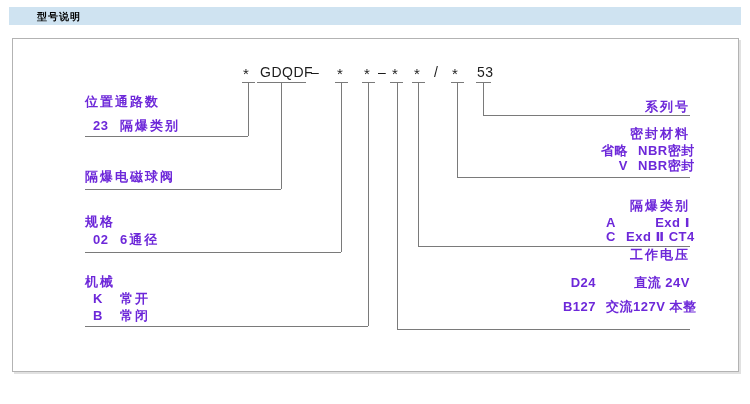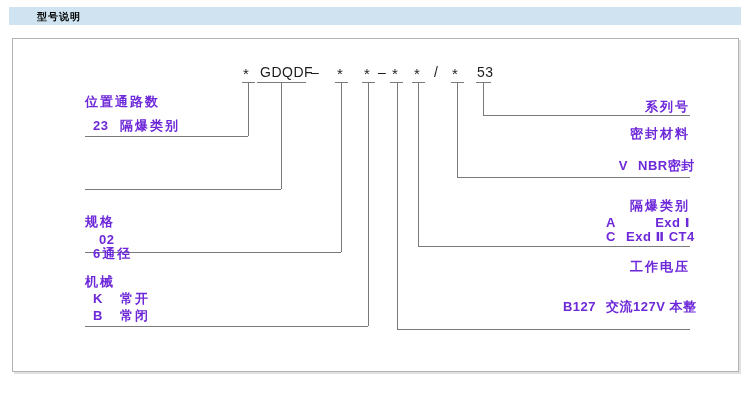--- a/index.html
+++ b/index.html
@@ -76,54 +76,63 @@
   <div class="ln" style="left:457px;top:177px;width:233px;height:1px;"></div>
   <div class="ln" style="left:418px;top:246px;width:272px;height:1px;"></div>
   <div class="ln" style="left:397px;top:329px;width:293px;height:1px;"></div>
 
   <span class="t cjk" style="left:85px;top:95px;">位置通路数</span>
   <div class="lrow t" style="left:85px;top:119px;">
     <span class="code">23</span>
     <span class="cjk">隔爆类别</span>
   </div>
 
+  <span class="t cjk" style="left:85px;top:170px;">隔爆电磁球阀</span>
 
   <span class="t cjk" style="left:85px;top:215px;">规格</span>
-  <div class="lrow t" style="left:85px;top:233px;flex-direction:column;">
+  <div class="lrow t" style="left:85px;top:233px;">
     <span class="code">02</span>
     <span class="cjk">6通径</span>
   </div>
 
   <span class="t cjk" style="left:85px;top:275px;">机械</span>
   <div class="lrow t" style="left:85px;top:292px;">
     <span class="code">K</span>
     <span class="cjk">常开</span>
   </div>
   <div class="lrow t" style="left:85px;top:309px;">
     <span class="code">B</span>
     <span class="cjk">常闭</span>
   </div>
 
   <span class="t cjk rtitle" style="top:100px;">系列号</span>
 
   <span class="t cjk rtitle" style="top:127px;">密封材料</span>
+  <div class="rrow t w52" style="top:144px;">
+    <span class="code">省略</span>
+    <span class="desc">NBR密封</span>
+  </div>
   <div class="rrow t w52" style="top:159px;">
     <span class="code">V</span>
     <span class="desc">NBR密封</span>
   </div>
 
   <span class="t cjk rtitle" style="top:199px;">隔爆类别</span>
   <div class="rrow t w64" style="top:216px;">
     <span class="code">A</span>
     <span class="desc">Exd Ⅰ</span>
   </div>
   <div class="rrow t w64" style="top:230px;">
     <span class="code">C</span>
     <span class="desc">Exd Ⅱ CT4</span>
   </div>
 
-  <span class="t cjk rtitle" style="top:260px;">工作电压</span>
+  <span class="t cjk rtitle" style="top:248px;">工作电压</span>
+  <div class="rrow t w84" style="top:276px;">
+    <span class="code">D24</span>
+    <span class="desc">直流 24V</span>
+  </div>
   <div class="rrow t w84" style="top:300px;">
     <span class="code">B127</span>
     <span class="desc">交流127V 本整</span>
   </div>
 
 </div>
 
 </body></html>

